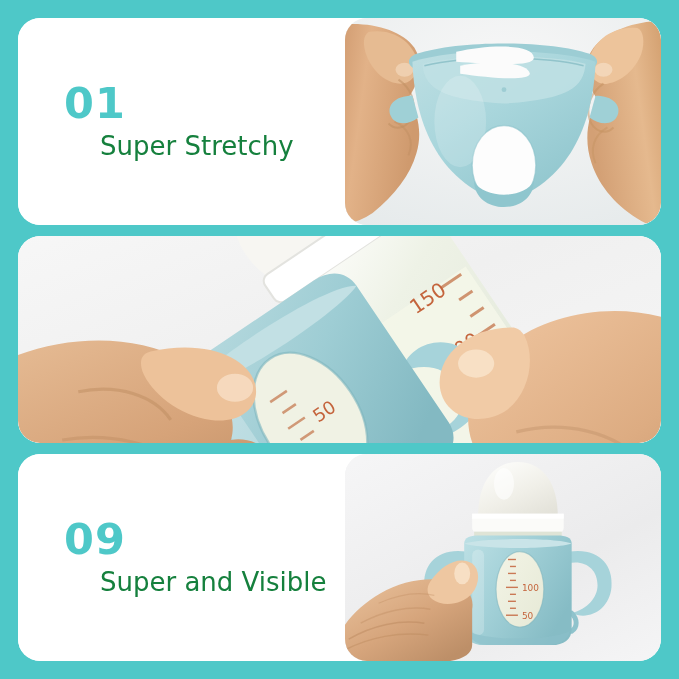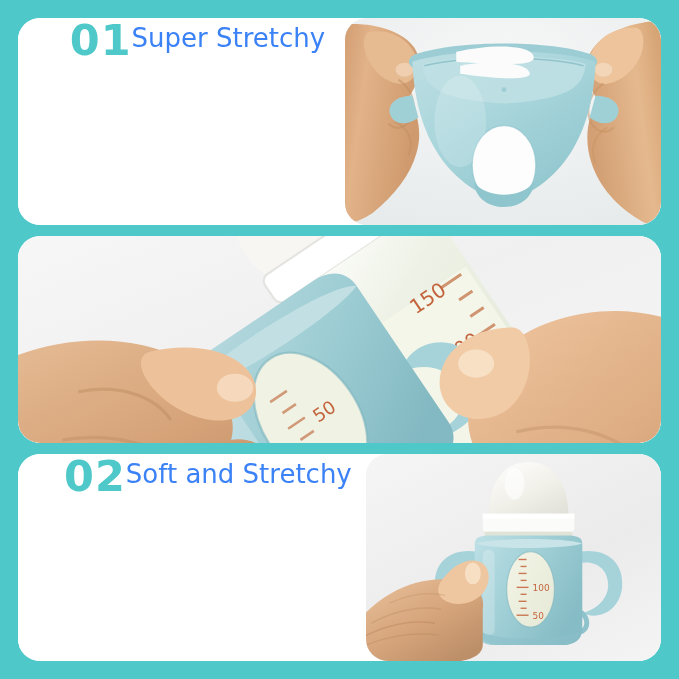--- a/index.html
+++ b/index.html
@@ -31,46 +31,46 @@
     overflow: hidden;
     display: flex;
     flex-direction: row;
   }
 
   .card.reverse { flex-direction: row-reverse; }
 
   .text-pane {
     flex: 0 0 327px;
     display: flex;
-    flex-direction: row;
+    flex-direction: column;
     justify-content: center;
     padding-left: 46px;
     padding-right: 14px;
     background: #ffffff;
-    text-align: right;
   }
   .card.reverse .text-pane {
     padding-left: 18px;
     padding-right: 24px;
   }
 
   .num {
     font-size: 43px;
     font-weight: 700;
     color: #4ec8c8;
     line-height: 1.05;
     letter-spacing: 1px;
   }
 
   .caption {
     font-size: 26px;
-    color: #3b82f6;
+    color: #15803d;
     line-height: 1.25;
     margin-top: 4px;
     white-space: nowrap;
+    margin-left: 36px;
   }
   .card.reverse .caption { font-size: 25px; }
 
   .img-pane {
     flex: 1 1 auto;
     position: relative;
     border-radius: 22px;
     overflow: hidden;
     background: #efeff0;
   }
@@ -304,22 +304,22 @@
           <path d="M240 176 C 266 170, 290 176, 304 188" fill="none" stroke="#c2926a" stroke-width="1.6" opacity="0.4"></path>
         </g>
       </svg>
     </div>
 
   </div>
 
   <div class="card">
 
     <div class="text-pane">
-      <div class="num">02</div>
-      <div class="caption">Soft and Stretchy</div>
+      <div class="num">09</div>
+      <div class="caption">Super and Visible</div>
     </div>
 
     <div class="img-pane grad3">
       <svg viewBox="0 0 330 208" preserveAspectRatio="xMidYMid slice">
         <defs>
           <linearGradient id="sleeve3" x1="0" y1="0" x2="1" y2="0.6">
             <stop offset="0" stop-color="#bde0e5"></stop>
             <stop offset="0.45" stop-color="#a3d1d8"></stop>
             <stop offset="1" stop-color="#86bcc5"></stop>
           </linearGradient>

